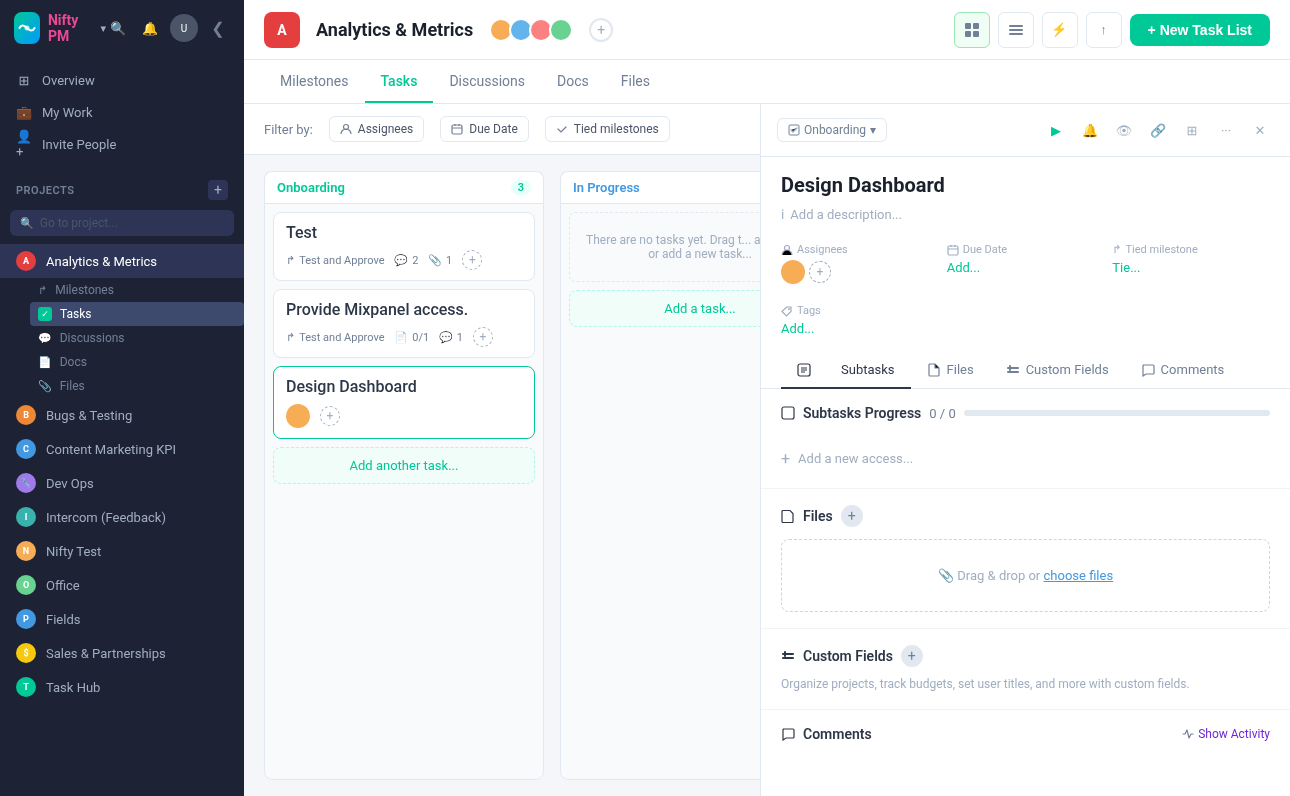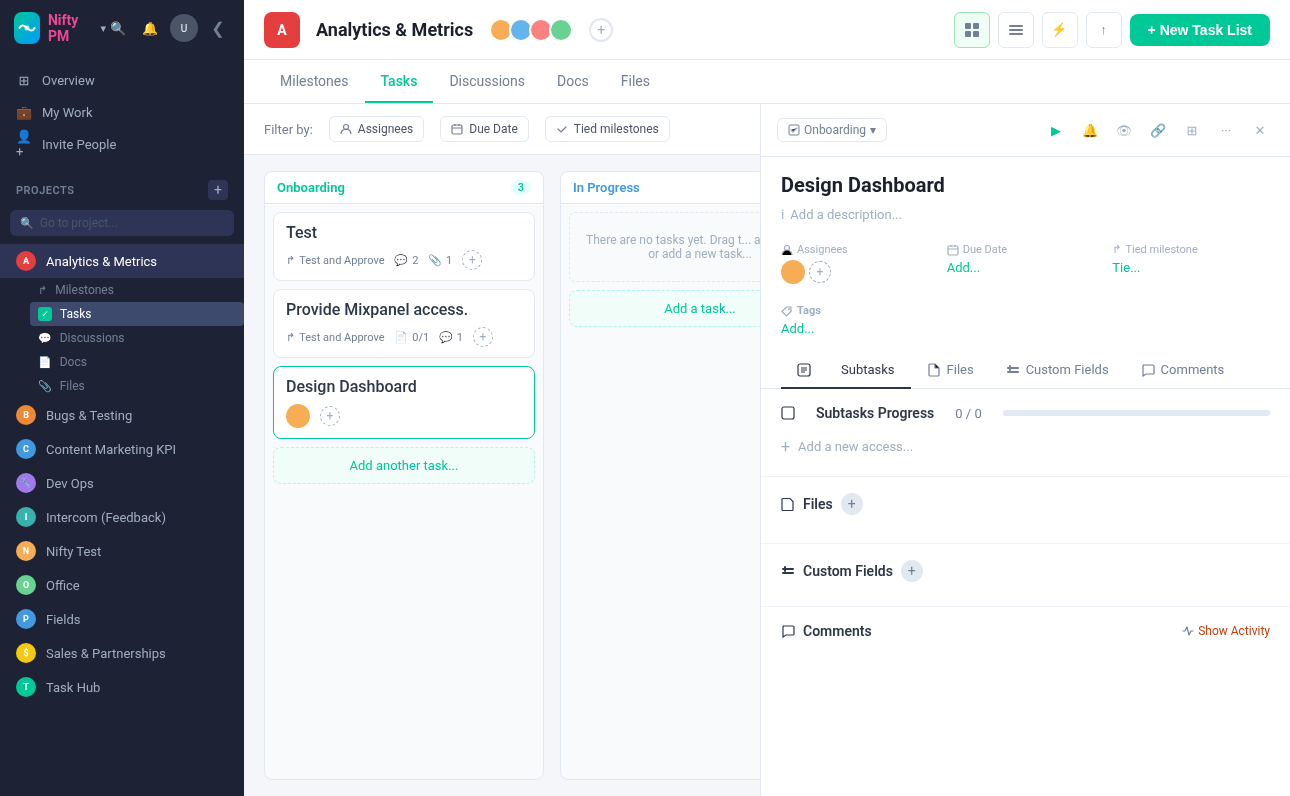--- a/index.html
+++ b/index.html
@@ -96,44 +96,44 @@
     .detail-title-area { padding: 16px 20px 8px; }
     .detail-title { font-size: 20px; font-weight: 700; color: #1a202c; }
     .detail-desc { padding: 0 20px 12px; color: #a0aec0; font-size: 13px; display: flex; align-items: center; gap: 6px; cursor: pointer; }
     .detail-fields { padding: 8px 20px 12px; display: grid; grid-template-columns: 1fr 1fr 1fr; gap: 12px 8px; }
     .field-group { display: flex; flex-direction: column; gap: 4px; }
     .field-label { font-size: 11px; color: #a0aec0; display: flex; align-items: center; gap: 4px; }
     .field-value { font-size: 13px; color: #00c896; cursor: pointer; }
     .assignee-row { display: flex; align-items: center; gap: 4px; }
     .assignee-av { width: 24px; height: 24px; border-radius: 50%; background: #f6ad55; }
     .tags-section { padding: 8px 20px 16px; }
-    .tags-label { font-size: 11px; color: #a0aec0; display: flex; align-items: center; gap: 4px; margin-bottom: 4px; font-weight: bold; }
+    .tags-label { font-size: 11px; color: #a0aec0; display: flex; align-items: center; gap: 4px; margin-bottom: 4px; }
     .tags-add { color: #00c896; font-size: 13px; cursor: pointer; }
     .detail-tabs { display: flex; gap: 0; border-bottom: 1px solid #e2e8f0; padding: 0 20px; }
     .detail-tab { padding: 10px 16px; font-size: 13px; color: #718096; cursor: pointer; border-bottom: 2px solid transparent; margin-bottom: -1px; display: flex; align-items: center; gap: 6px; }
     .detail-tab.active { color: #2d3748; border-bottom-color: #2d3748; gap: 30px; }
     .subtasks-section { padding: 16px 20px; border-bottom: 1px solid #f0f4f8; }
-    .section-header { display: flex; align-items: center; gap: 21px; margin-bottom: 12px; }
+    .section-header { display: flex; align-items: center; gap: 8px; margin-bottom: 24px; }
     .section-title { font-size: 14px; font-weight: 600; color: #2d3748; }
     .progress-bar { flex: 1; height: 6px; background: #e2e8f0; border-radius: 3px; }
     .progress-fill { height: 100%; background: #00c896; border-radius: 3px; }
     .add-subtask { display: flex; align-items: center; gap: 8px; color: #a0aec0; font-size: 13px; cursor: pointer; padding: 4px 0; }
     .files-section { padding: 16px 20px; border-bottom: 1px solid #f0f4f8; }
     .files-header { display: flex; align-items: center; gap: 8px; margin-bottom: 12px; }
     .files-title { font-size: 14px; font-weight: 600; color: #2d3748; }
     .plus-btn { width: 22px; height: 22px; border-radius: 50%; background: #e2e8f0; display: flex; align-items: center; justify-content: center; color: #718096; font-size: 14px; cursor: pointer; }
     .drop-zone { border: 1.5px dashed #cbd5e0; border-radius: 8px; padding: 28px 20px; text-align: center; color: #a0aec0; font-size: 13px; }
     .drop-zone a { color: #4299e1; text-decoration: underline; cursor: pointer; }
     .custom-fields-section { padding: 16px 20px; border-bottom: 1px solid #f0f4f8; }
     .cf-header { display: flex; align-items: center; gap: 8px; margin-bottom: 8px; }
     .cf-desc { font-size: 12px; color: #a0aec0; line-height: 1.5; }
     .comments-section { padding: 16px 20px; }
     .comments-header { display: flex; align-items: center; justify-content: space-between; margin-bottom: 12px; }
     .comments-title { font-size: 14px; font-weight: 600; color: #2d3748; display: flex; align-items: center; gap: 8px; }
-    .show-activity { font-size: 12px; color: #c2410c; display: flex; align-items: center; gap: 4px; cursor: pointer; }
+    .show-activity { font-size: 12px; color: #6d28d9; display: flex; align-items: center; gap: 4px; cursor: pointer; }
 
     
     ::-webkit-scrollbar { width: 6px; height: 6px; }
     ::-webkit-scrollbar-track { background: transparent; }
     ::-webkit-scrollbar-thumb { background: #cbd5e0; border-radius: 3px; }
   </style>
 </head>
 <body>
 
 <div class="app">
@@ -540,32 +540,38 @@
         </div>
 
         <div class="files-section">
           <div class="files-header">
             <svg width="14" height="14" viewBox="0 0 14 14">
                 <path d="M2 1.5h7l3 3V12.5a1 1 0 01-1 1H2a1 1 0 01-1-1v-10A1 1 0 012 1.5z" stroke="#2d3748" stroke-width="1.2" fill="none"></path>
               </svg>
             <span class="files-title">Files</span>
             <div class="plus-btn">+</div>
           </div>
+          <div class="drop-zone">
+            <span>📎 </span>
+            <span>Drag &amp; drop or</span>
+            <a>choose files</a>
+          </div>
         </div>
 
         <div class="custom-fields-section">
           <div class="cf-header">
             <svg width="14" height="14" viewBox="0 0 14 14">
                 <rect x="1" y="4" width="12" height="2" rx="1" fill="#2d3748"></rect>
                 <rect x="1" y="8" width="12" height="2" rx="1" fill="#2d3748"></rect>
                 <rect x="3" y="2" width="2" height="6" rx="1" fill="#2d3748"></rect>
               </svg>
             <span class="section-title">Custom Fields</span>
             <div class="plus-btn">+</div>
           </div>
+          <div class="cf-desc">Organize projects, track budgets, set user titles, and more with custom fields.</div>
         </div>
 
         <div class="comments-section">
           <div class="comments-header">
             <div class="comments-title">
               <svg width="14" height="14" viewBox="0 0 14 14">
                   <path d="M2 2h10a1 1 0 011 1v7a1 1 0 01-1 1H5l-3 2V3a1 1 0 011-1z" stroke="#2d3748" stroke-width="1.2" fill="none"></path>
                 </svg>
               <span>Comments</span>
             </div>

